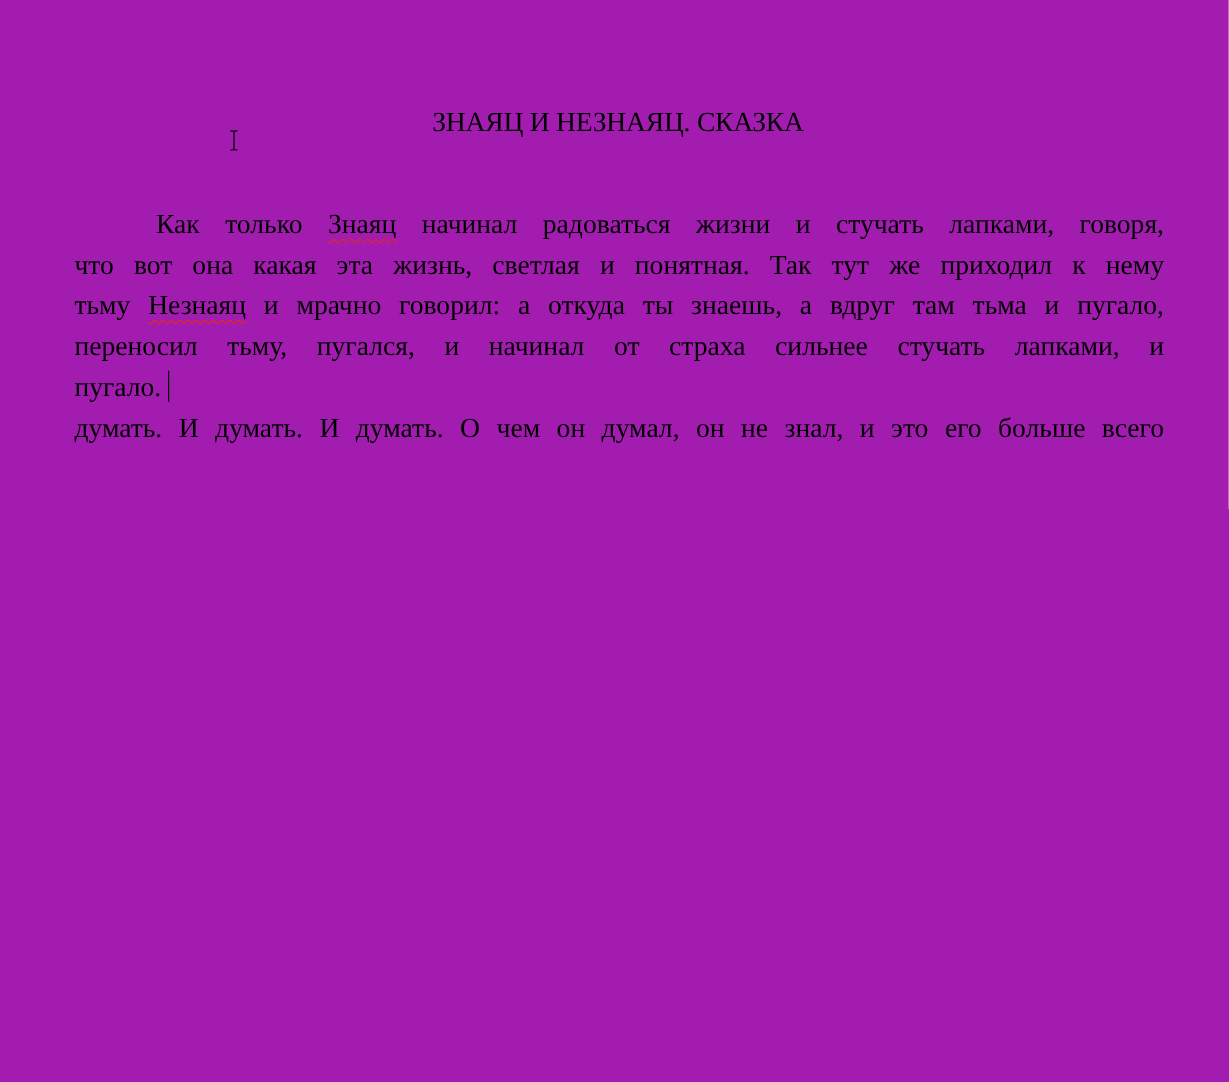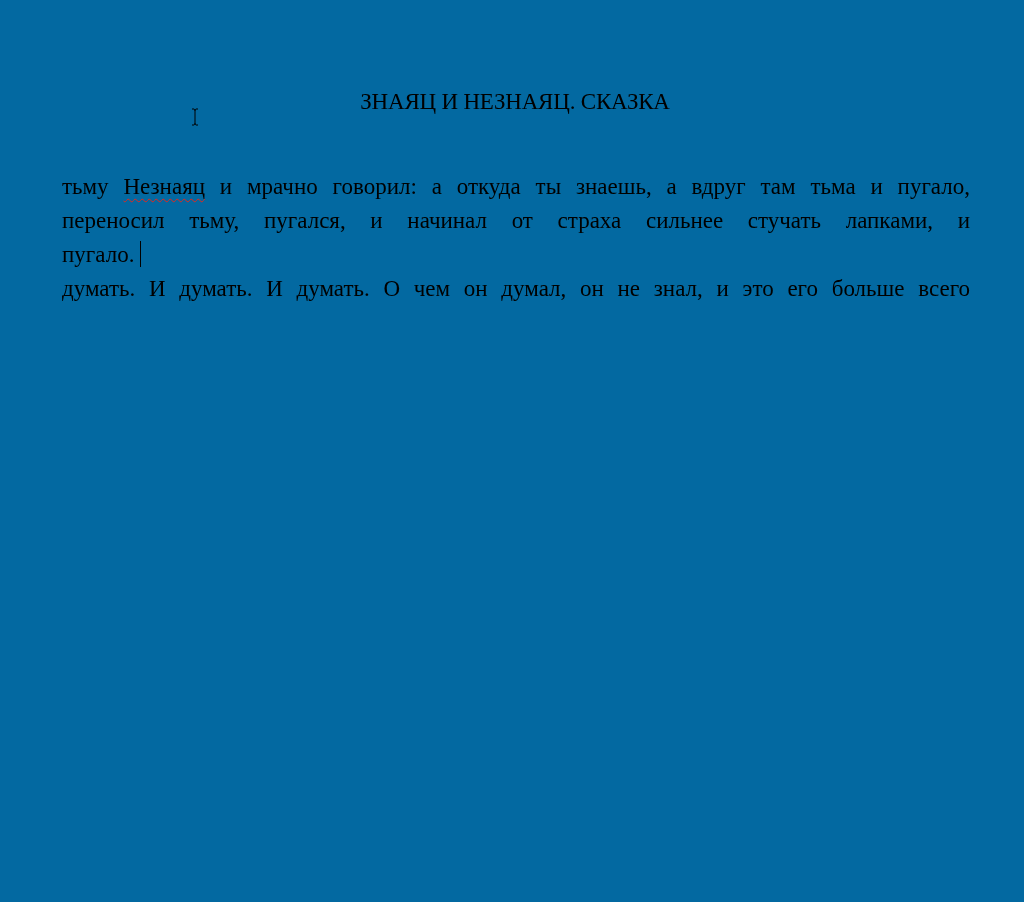--- a/index.html
+++ b/index.html
@@ -14,21 +14,21 @@
     overflow: hidden;
     font-family: "Liberation Serif", "DejaVu Serif", serif;
     color: #000000;
   }
   .page {
     position: absolute;
     left: 0;
     top: 0;
     width: 1024px;
     height: 902px;
-    background: #0369a1;
+    background: #a21caf;
   }
   .title {
     position: absolute;
     left: 0;
     width: 1030px;
     top: 87px;
     text-align: center;
     font-size: 23px;
     line-height: 30px;
     letter-spacing: -0.2px;
@@ -85,19 +85,21 @@
 
 <div class="page">
 
   <div class="title">ЗНАЯЦ И НЕЗНАЯЦ. СКАЗКА</div>
 
   <svg class="ibeam" viewBox="0 0 10 18">
     <path d="M2 1 H4 M6 1 H8 M5 2 V16 M2 17 H4 M6 17 H8 M4 1 Q5 1.5 5 2.5 Q5 1.5 6 1 M4 17 Q5 16.5 5 15.5 Q5 16.5 6 17" stroke="#000" stroke-width="1" fill="none"></path>
   </svg>
 
   <div class="body-text">
+    <span class="line first"><span class="seg"><span>Как только </span><span class="spell">Знаяц</span><span> начинал радоваться жизни и стучать лапками, говоря,</span></span></span>
+    <span class="line"><span class="seg">что вот она какая эта жизнь, светлая и понятная. Так тут же приходил к нему</span></span>
     <span class="line"><span class="seg"><span>тьму </span><span class="spell">Незнаяц</span><span> и мрачно говорил: а откуда ты знаешь, а вдруг там тьма и пугало,</span></span></span>
     <span class="line"><span class="seg">переносил тьму, пугался, и начинал от страха сильнее стучать лапками, и</span></span>
     <span class="line last"><span>пугало.</span><span class="caret"></span></span>
     <span class="line"><span class="seg">думать. И думать. И думать. О чем он думал, он не знал, и это его больше всего</span></span>
   </div>
 
 </div>
 
 </body></html>

